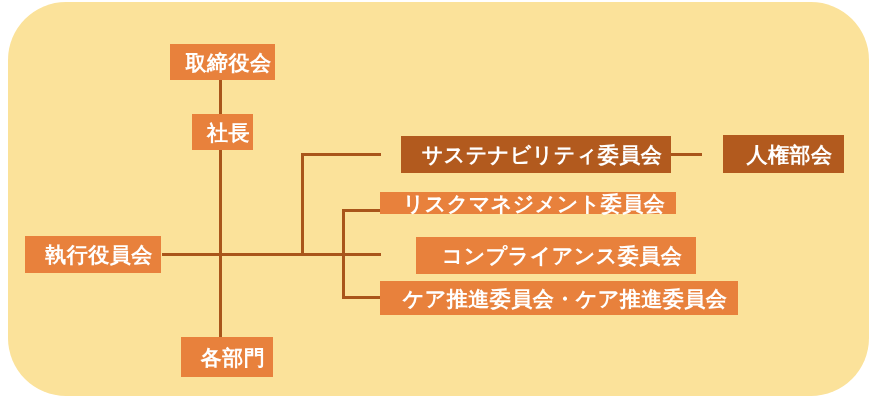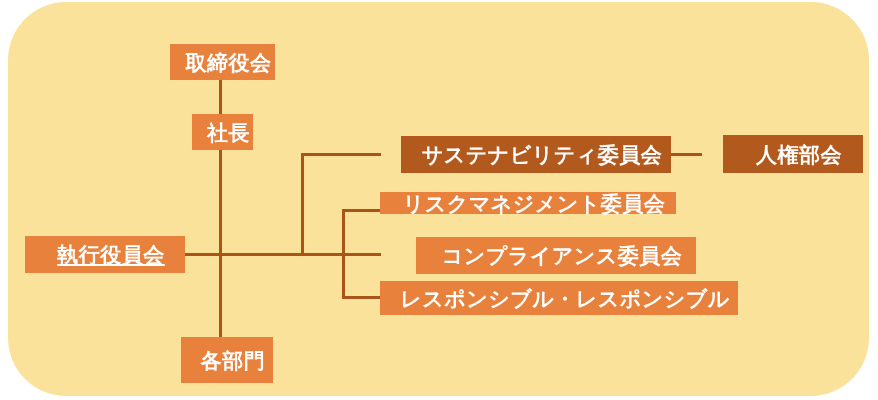--- a/index.html
+++ b/index.html
@@ -64,20 +64,20 @@
       <div class="connector" style="left: 162px; top: 253px; width: 219px; height: 3px;"></div>
       <div class="connector" style="left: 301px; top: 153px; width: 3px; height: 103px;"></div>
       <div class="connector" style="left: 301px; top: 153px; width: 80px; height: 3px;"></div>
       <div class="connector" style="left: 342px; top: 209px; width: 3px; height: 90px;"></div>
       <div class="connector" style="left: 342px; top: 209px; width: 38px; height: 3px;"></div>
       <div class="connector" style="left: 342px; top: 296px; width: 38px; height: 3px;"></div>
       <div class="connector" style="left: 650px; top: 153px; width: 52px; height: 3px;"></div>
       <div class="node" style="left: 170px; top: 44px; width: 105px; height: 36px;">取締役会</div>
       <div class="node" style="left: 192px; top: 114px; width: 61px; height: 36px;">社長</div>
       <div class="node dark" style="left: 380px; top: 136px; width: 270px; height: 37px;">サステナビリティ委員会</div>
-      <div class="node dark" style="left: 702px; top: 135px; width: 140px; height: 38px;">人権部会</div>
+      <div class="node dark" style="left: 702px; top: 135px; width: 121px; height: 38px;">人権部会</div>
       <div class="node" style="left: 380px; top: 192px; width: 296px; height: 22px;">リスクマネジメント委員会</div>
       <div class="node" style="left: 380px; top: 237px; width: 280px; height: 37px; margin-left: 36px;">コンプライアンス委員会</div>
-      <div class="node" style="left: 380px; top: 281px; width: 358px; height: 34px;">レスポンシブル・レスポンシブル</div>
-      <div class="node" style="left: 25px; top: 236px; width: 160px; height: 37px; text-decoration: underline;">執行役員会</div>
-      <div class="node" style="left: 181px; top: 337px; width: 92px; height: 46px;">各部門</div>
+      <div class="node" style="left: 380px; top: 281px; width: 358px; height: 34px;">ケア推進委員会・ケア推進委員会</div>
+      <div class="node" style="left: 25px; top: 236px; width: 136px; height: 37px;">執行役員会</div>
+      <div class="node" style="left: 181px; top: 337px; width: 92px; height: 40px;">各部門</div>
     </div>
 </div>
 
 </body></html>

